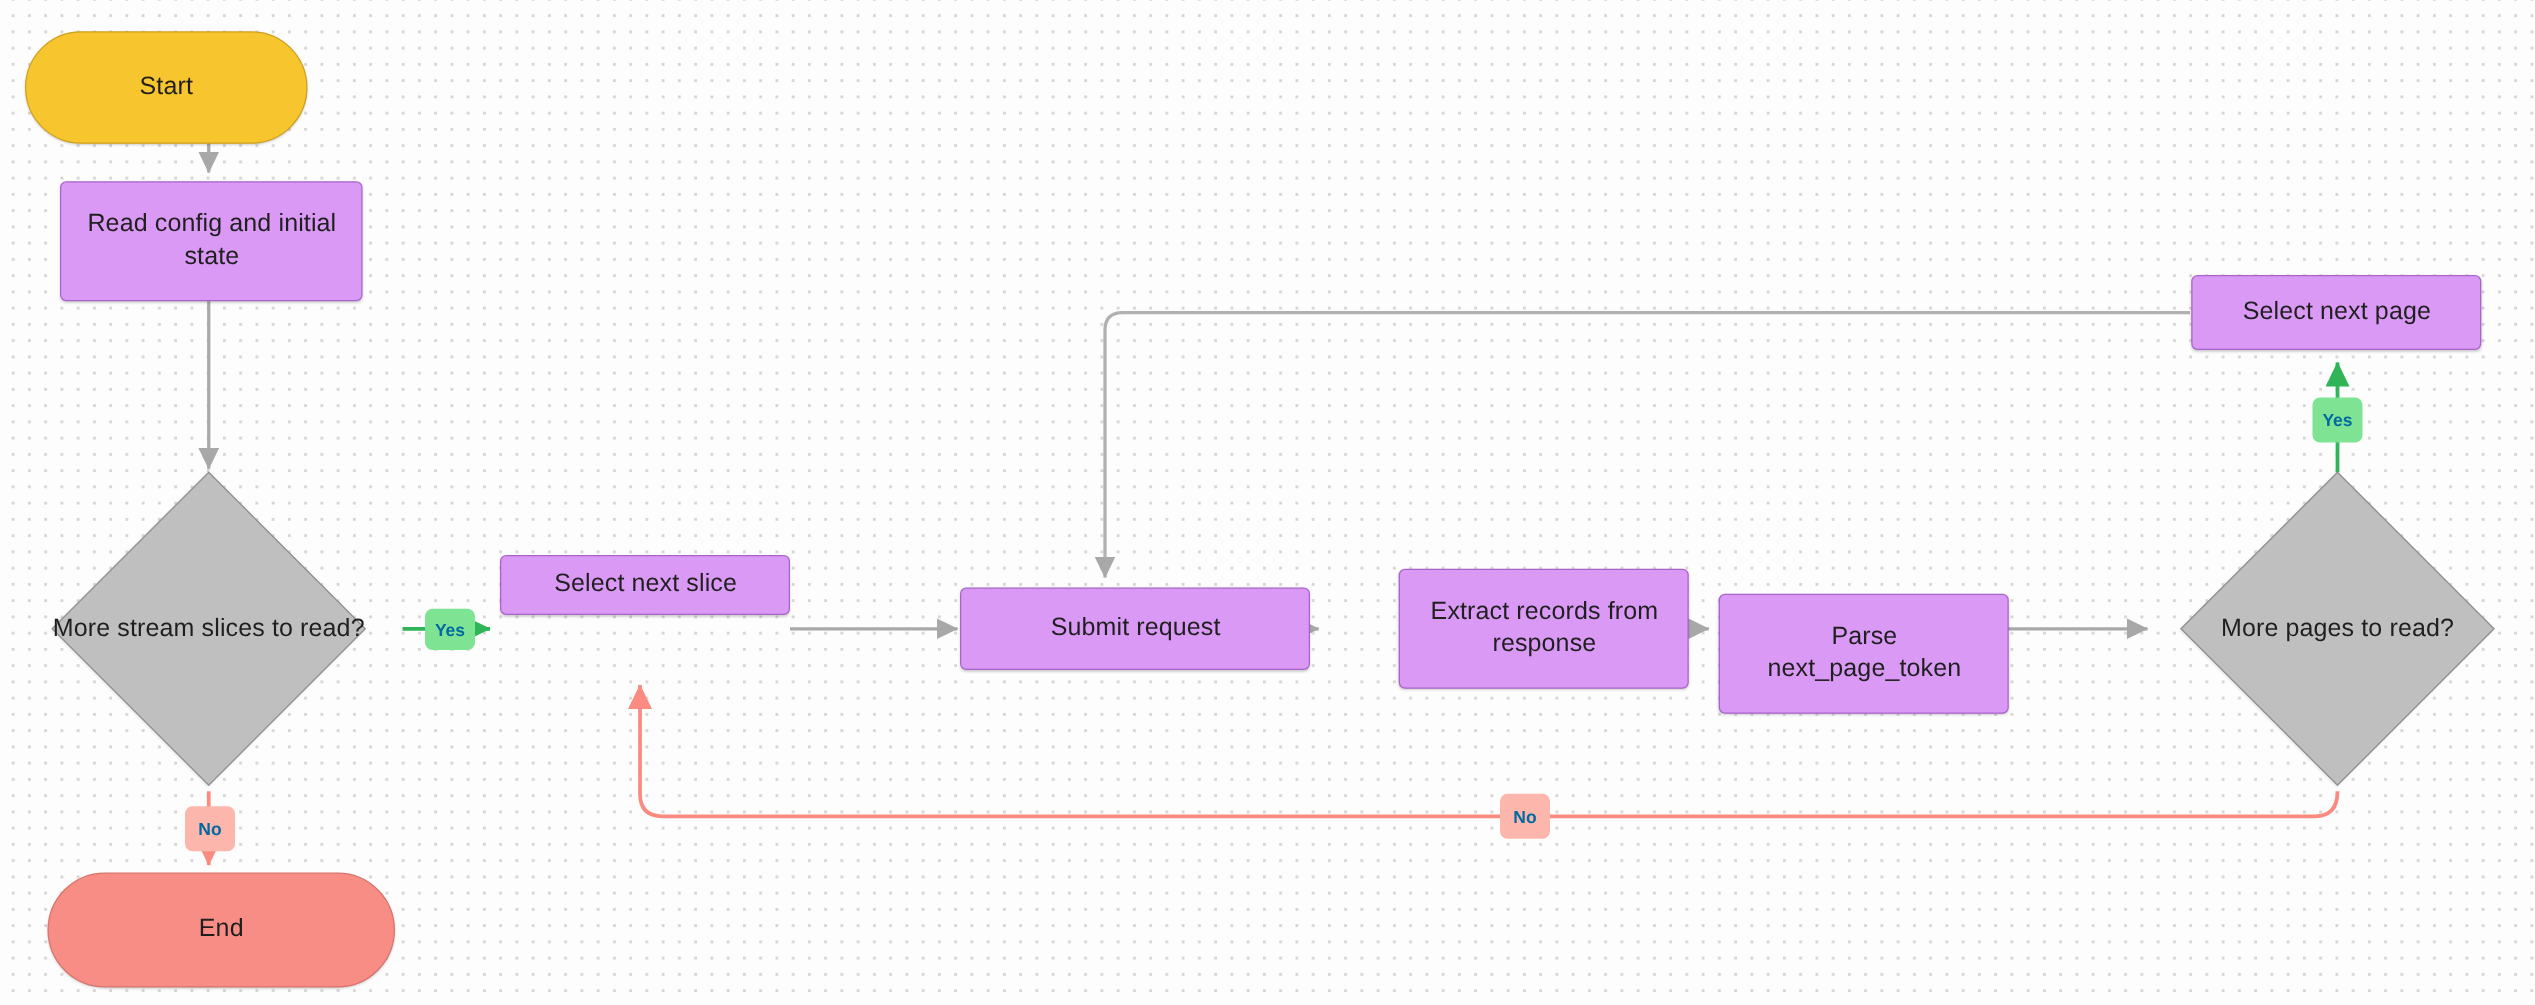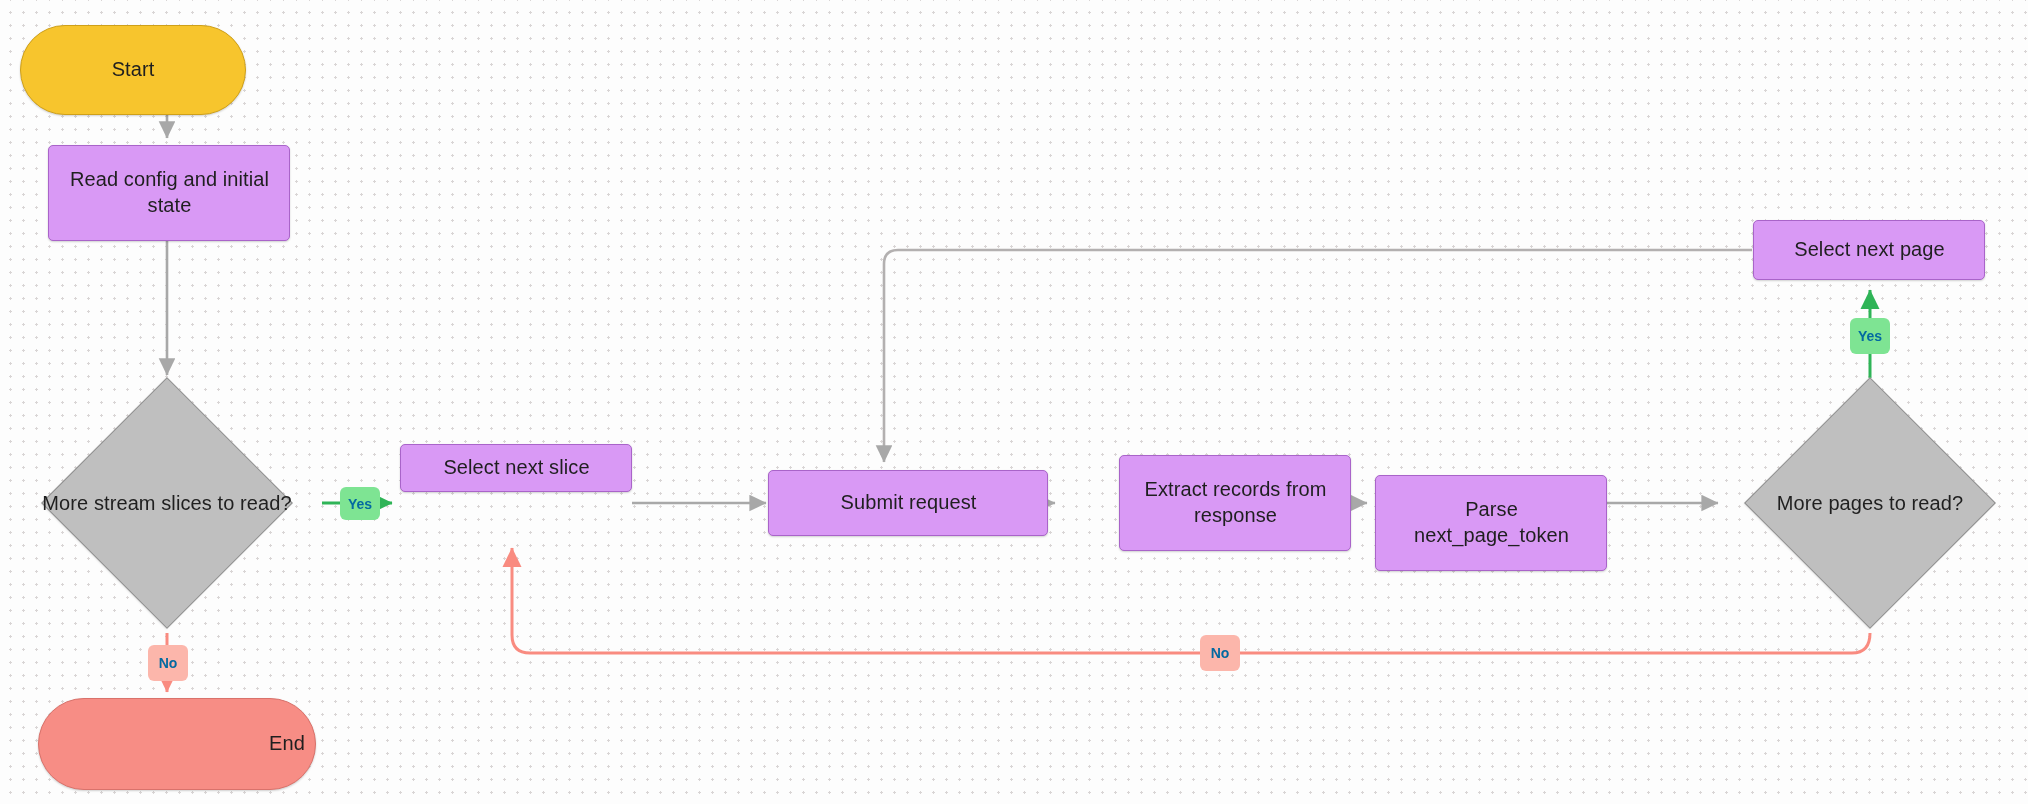--- a/index.html
+++ b/index.html
@@ -124,21 +124,21 @@
 
   <div class="node n-proc" style="left:48px;top:145px;width:242px;height:96px;">
     <span>Read config and initial state</span>
   </div>
 
   <div class="node n-dec" style="left:12px;top:378px;width:310px;height:250px;">
     <div class="dec-shape" style="width:178px;height:178px;left:66px;top:36px;"></div>
     <div class="dec-label">More stream slices to read?</div>
   </div>
 
-  <div class="node n-term n-end" style="left:38px;top:698px;width:278px;height:92px;justify-content:flex-end;">
+  <div class="node n-term n-end" style="left:38px;top:698px;width:278px;height:92px;">
     <span>End</span>
   </div>
 
   <div class="node n-proc" style="left:400px;top:444px;width:232px;height:48px;">
     <span>Select next slice</span>
   </div>
 
   <div class="node n-proc" style="left:768px;top:470px;width:280px;height:66px;">
     <span>Submit request</span>
   </div>

